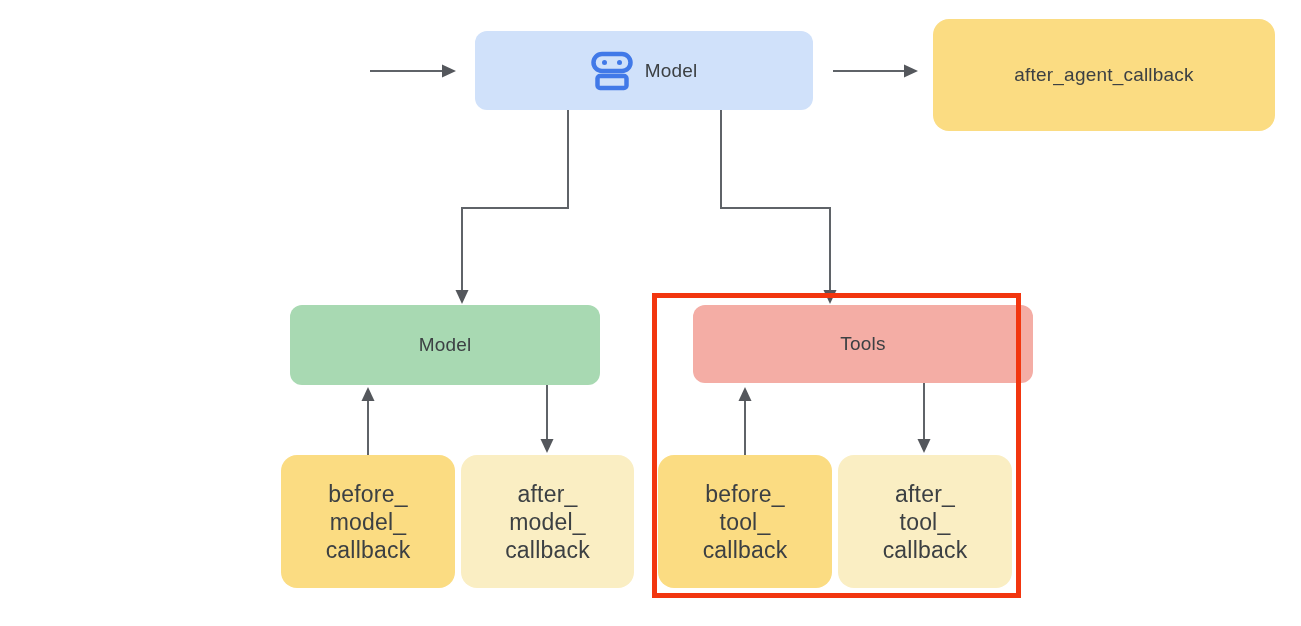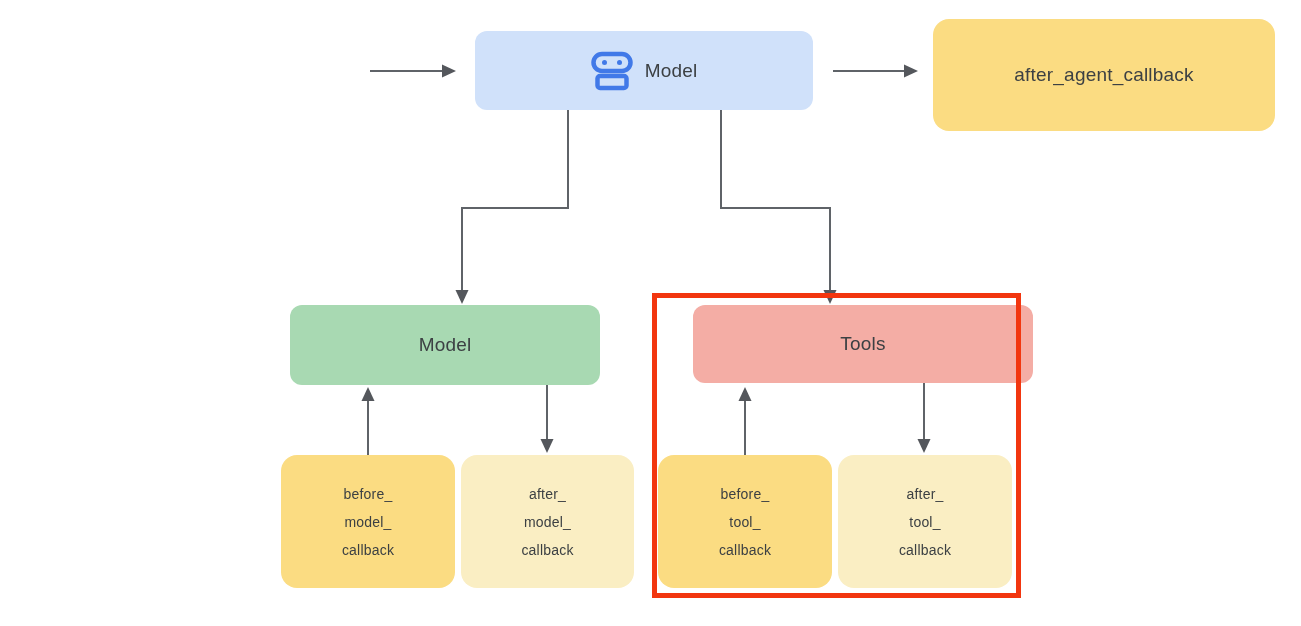--- a/index.html
+++ b/index.html
@@ -29,21 +29,21 @@
     text-align: center;
     font-size: 19px;
     letter-spacing: 0.2px;
     color: #3C4043;
   }
   .r16 { border-radius: 16px; }
   .r12 { border-radius: 12px; }
 
   .node .multiline {
     white-space: pre-line;
-    font-size: 14px;
+    font-size: 23px;
     line-height: 28px;
   }
 
   .agent-inner {
     display: flex;
     align-items: center;
     justify-content: center;
     gap: 12px;
   }
 

